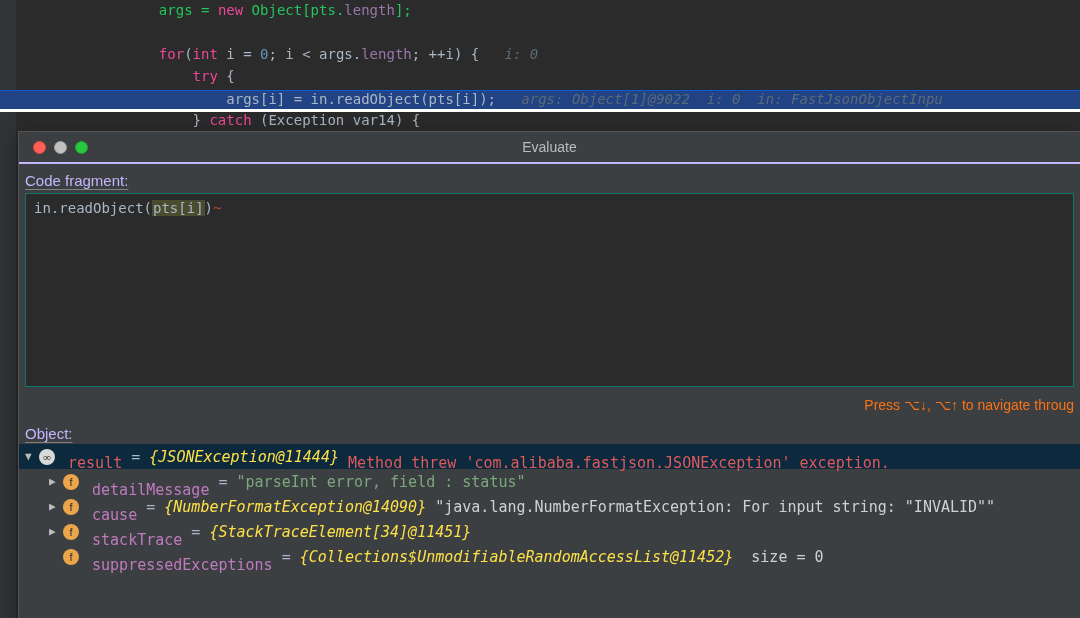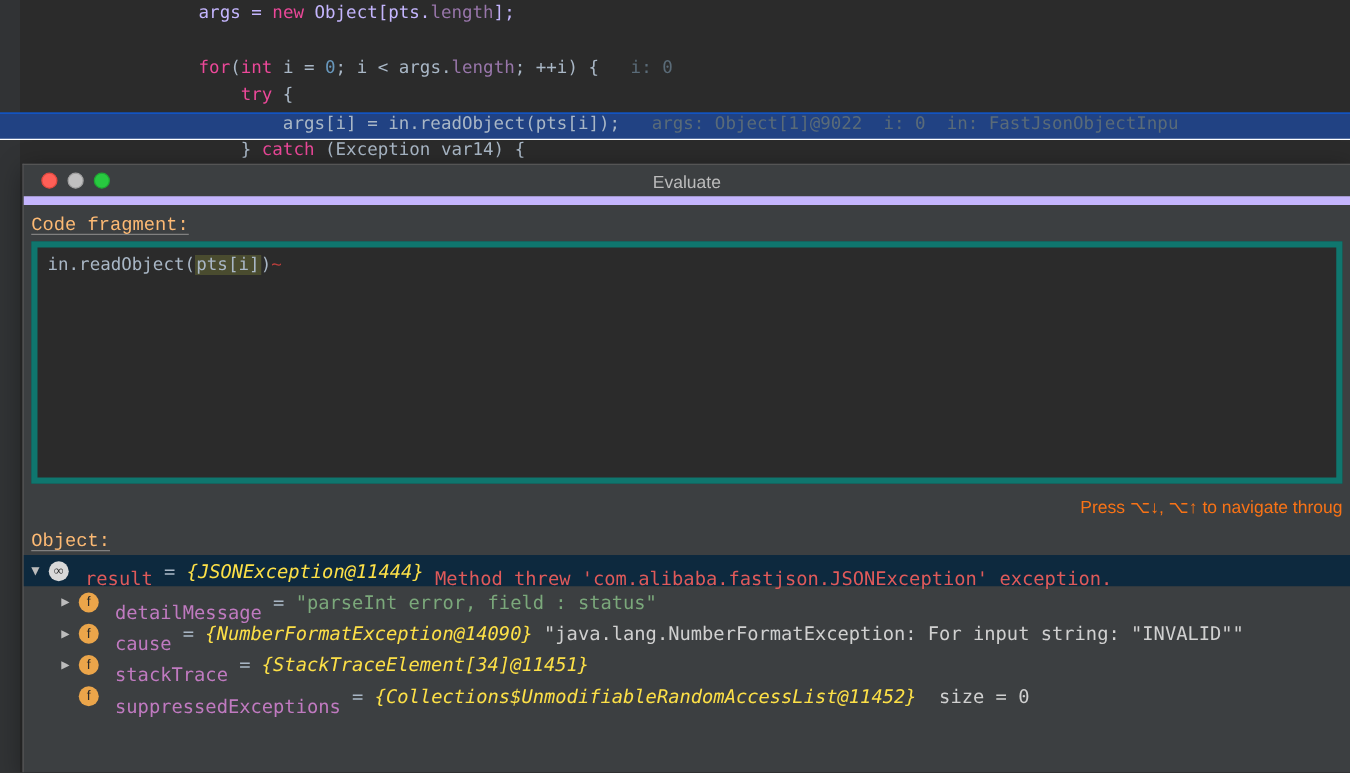--- a/index.html
+++ b/index.html
@@ -28,45 +28,45 @@
     padding-top: 2px;
   }
   .line {
     height: 22px;
     white-space: pre;
     padding-left: 24px;
   }
   .highlight-line {
     background: #214283;
     border-top: 1px solid #0f5bd6;
-    border-bottom: 1px solid #ffffff;
+    border-bottom: 3px solid #ffffff;
   }
   .kw   { color: #ec4899; }
-  .id   { color: #c4b5fd; }
+  .id   { color: #22c55e; }
   .num  { color: #6897bb; }
-  .hint { color: #5a6b78; }
+  .hint { color: #5a6b78; font-style: italic; }
   .field{ color: #9876aa; }
   
   .dialog {
     position: absolute;
     left: 18px;
     top: 131px;
     right: 0;
     bottom: 0;
     background: #3c3f41;
     border: 1px solid #555;
     border-right: none;
     border-bottom: none;
     box-shadow: 0 5px 20px rgba(0,0,0,0.4);
   }
   .titlebar {
     height: 32px;
     background: #3c3f41;
     position: relative;
-    border-bottom: 7px solid #c4b5fd;
+    border-bottom: 2px solid #c4b5fd;
     display:flex;
     align-items:center;
   }
   .traffic {
     display: flex;
     gap: 8px;
     padding-left: 14px;
     align-items:center;
   }
   .dot {
@@ -78,32 +78,32 @@
   .titlebar-title {
     position:absolute;
     left:0; right:0;
     text-align:center;
     font-family: -apple-system, "Helvetica Neue", sans-serif;
     font-size: 14px;
     color: #bbbbbb;
     pointer-events:none;
   }
   .section-label {
-    font-family: Liberation Mono, monospace;
+    font-family: Liberation Sans, sans-serif;
     font-size: 15px;
-    color: #fdba74;
+    color: #c4b5fd;
     padding: 8px 6px 2px 6px;
     text-decoration: underline;
     text-decoration-color: #808080;
     text-underline-offset:3px;
   }
   .code-fragment-editor {
     margin: 2px 6px 0 6px;
     background: #2b2b2b;
-    border: 5px solid #0f766e;
+    border: 1px solid #0f766e;
     height: 194px;
     padding: 6px 8px;
     white-space: pre;
     font-family: "Menlo","Consolas",monospace;
     color: #a9b7c6;
     position:relative;
   }
   .code-fragment-editor .cf-param { background:#4a4c2f; color:#a9b7c6; padding:0 1px; }
   .code-fragment-editor .tilde { color:#bc3f3c; }
   .nav-hint {

